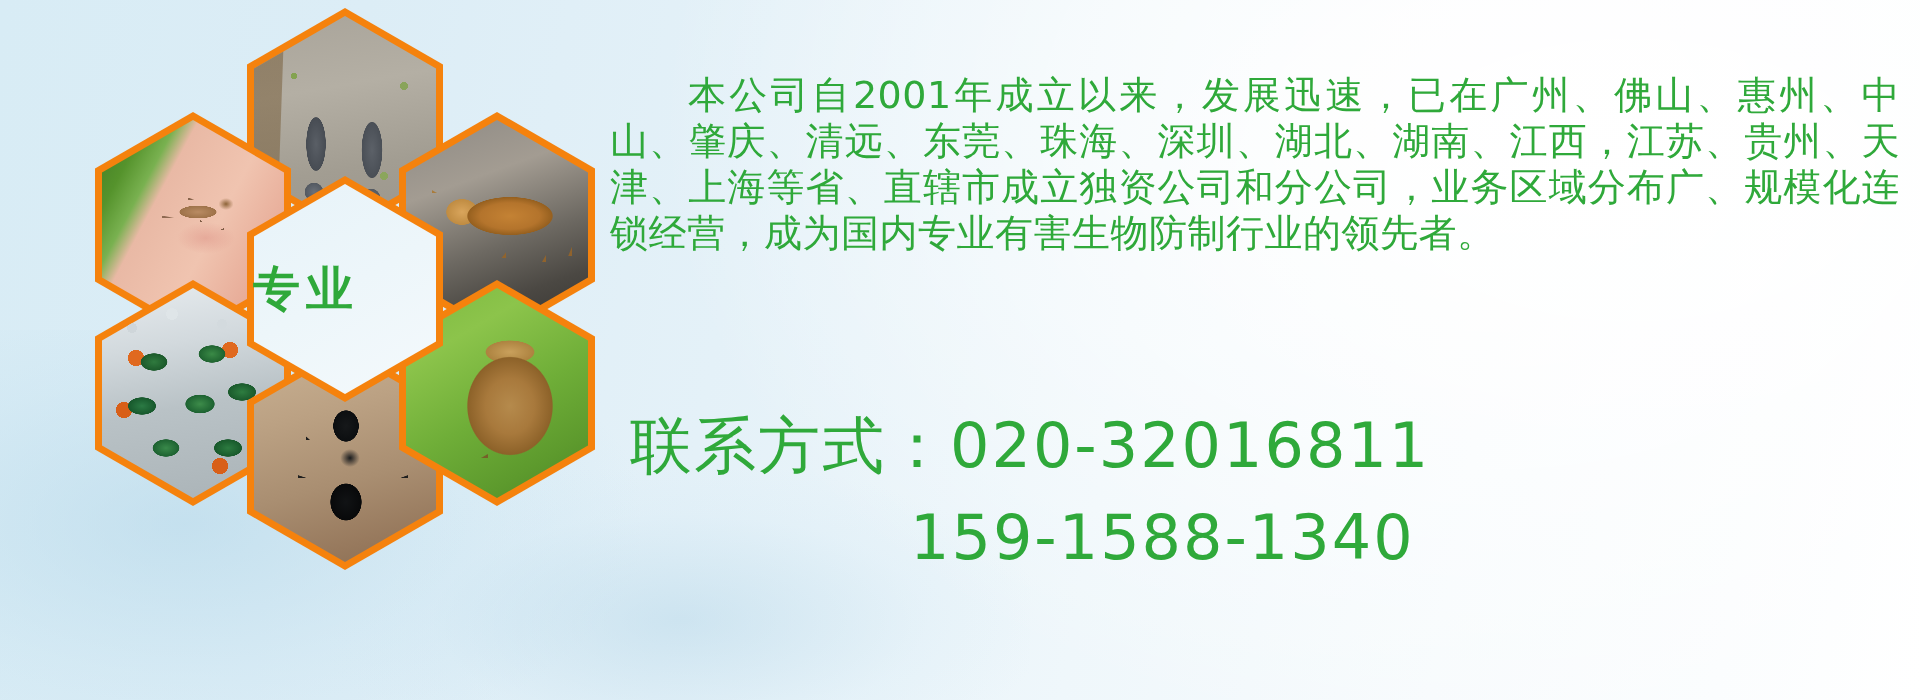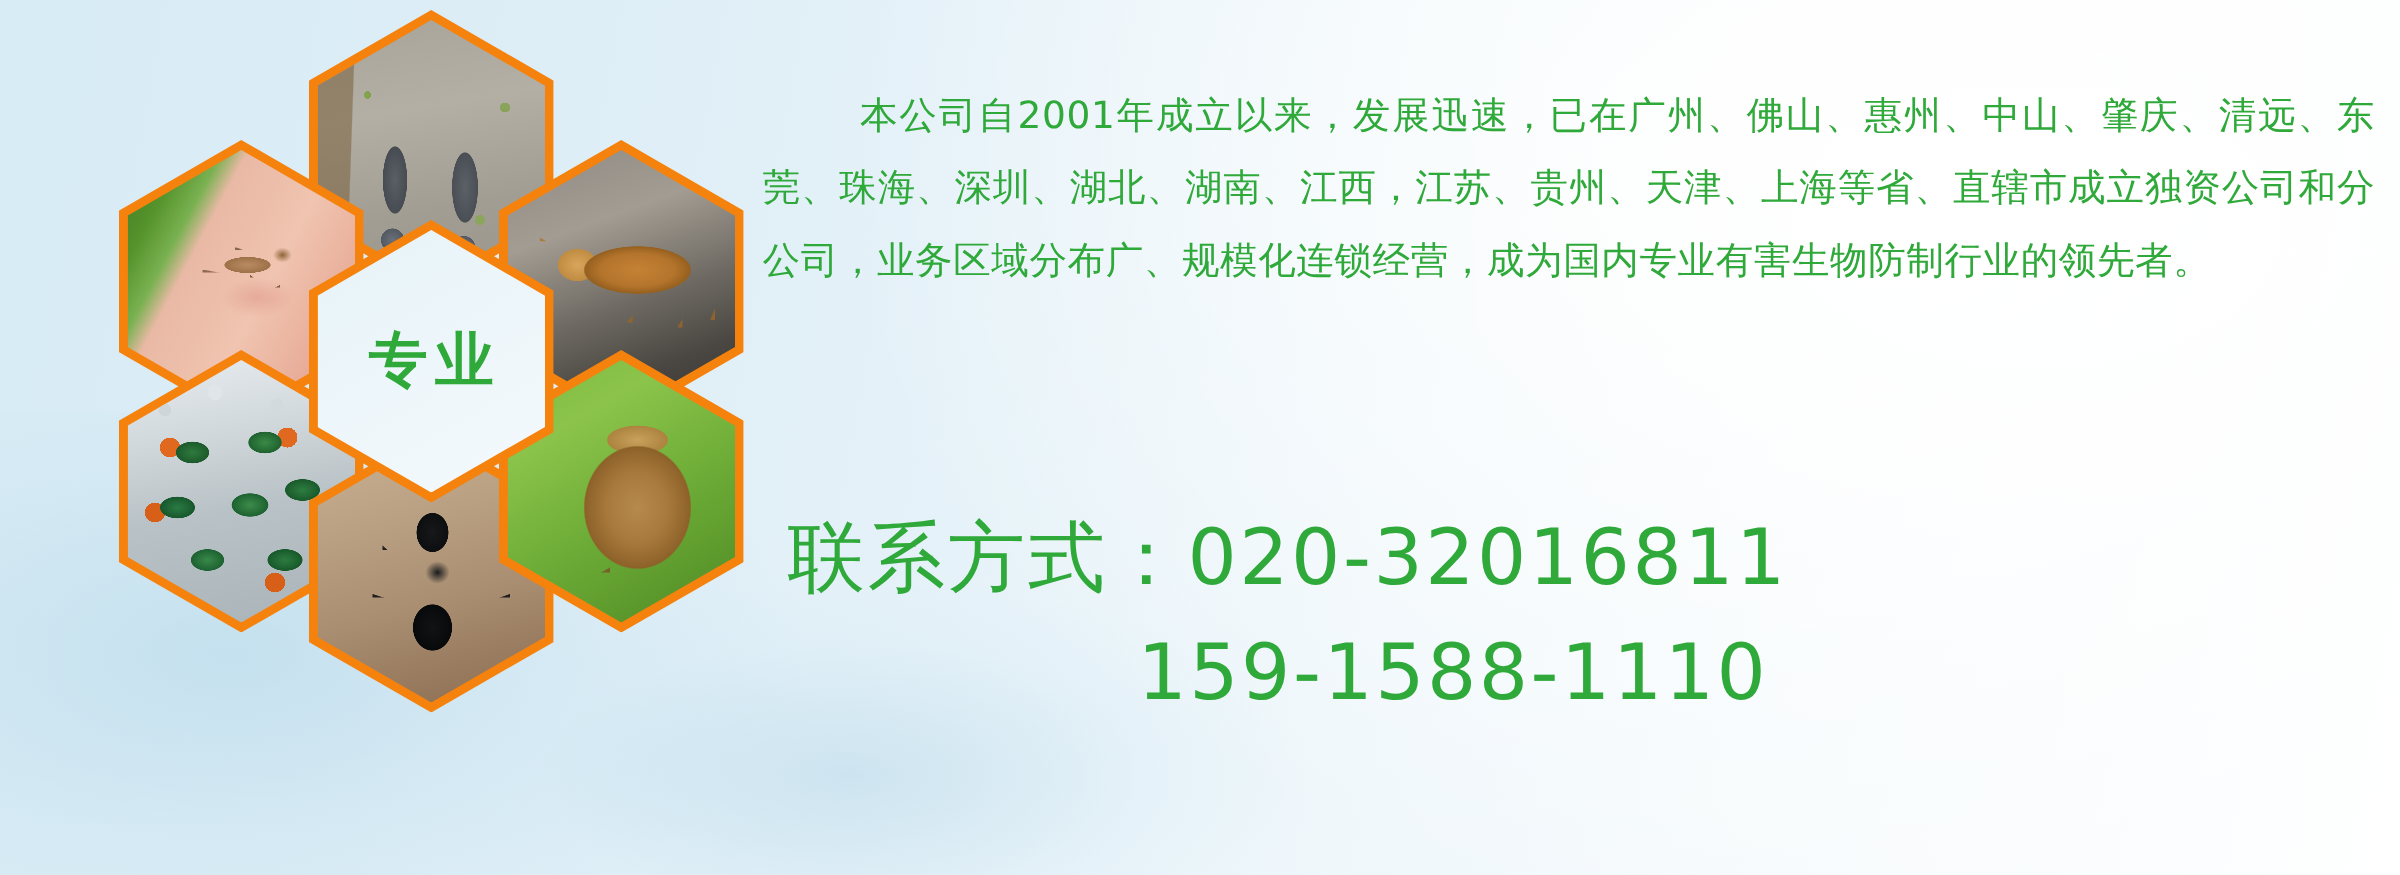--- a/index.html
+++ b/index.html
@@ -72,29 +72,29 @@
   .hex-center .inner {
     background: linear-gradient(150deg, #e7f3f9 0%, #edf6fa 50%, #f4f9fc 100%);
   }
   .hex-label {
     position: absolute;
     left: 152px; top: 168px;
     width: 196px; height: 226px;
     display: flex;
     flex-direction: row;
     align-items: center;
-    justify-content: center;
+    justify-content: space-between;
     gap: 8px;
     color: #2fa93a;
     font-size: 47px;
     font-weight: 700;
     letter-spacing: 6px;
     text-indent: 6px;
     line-height: 1.15;
-    font-family: Liberation Serif, serif;
+    font-family: Liberation Sans, sans-serif;
     pointer-events: none;
   }
 
   
   
   .art-rats {
     background:
       radial-gradient(ellipse 16px 44px at 62px 128px, #5a5f66 0%, #474c53 60%, rgba(0,0,0,0) 62%),
       radial-gradient(ellipse 17px 46px at 118px 134px, #5c6168 0%, #4a4f56 60%, rgba(0,0,0,0) 62%),
       radial-gradient(circle 13px at 60px 176px, #6a7079 0%, #535961 70%, rgba(0,0,0,0) 72%),
@@ -196,22 +196,22 @@
 
   
   .copy {
     position: absolute;
     left: 610px;
     top: 34px;
     width: 1290px;
   }
   .intro {
     color: #2fa93a;
-    font-size: 30px;
-    line-height: 58px;
+    font-size: 38px;
+    line-height: 46px;
     text-align: justify;
     text-indent: 78px;
     letter-spacing: 0.5px;
     font-family: "DejaVu Sans", "Liberation Sans", sans-serif;
     font-weight: 500;
     white-space: normal;
   }
   .contact {
     position: absolute;
     left: 630px;
@@ -283,16 +283,16 @@
     </div>
 
   </div>
 
   <div class="copy">
     <p class="intro">本公司自2001年成立以来，发展迅速，已在广州、佛山、惠州、中山、肇庆、清远、东莞、珠海、深圳、湖北、湖南、江西，江苏、贵州、天津、上海等省、直辖市成立独资公司和分公司，业务区域分布广、规模化连锁经营，成为国内专业有害生物防制行业的领先者。</p>
   </div>
 
   <div class="contact">
     <span class="line1">联系方式：020-32016811</span>
-    <span class="line2">159-1588-1110</span>
+    <span class="line2">159-1588-1340</span>
   </div>
 
 </div>
 
 </body></html>

